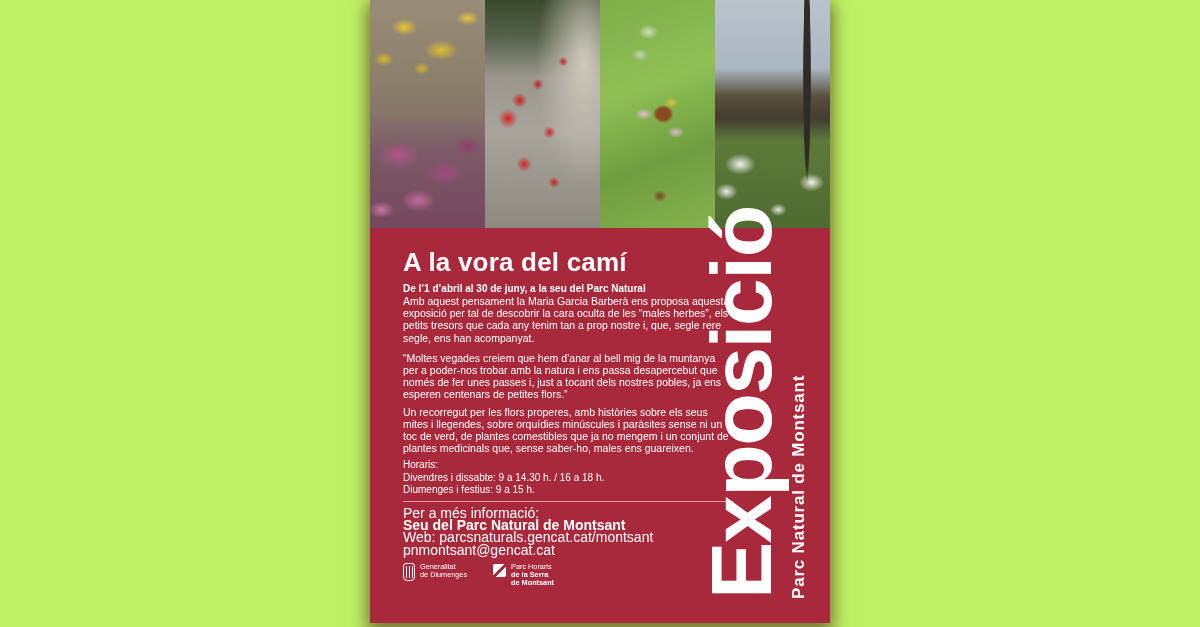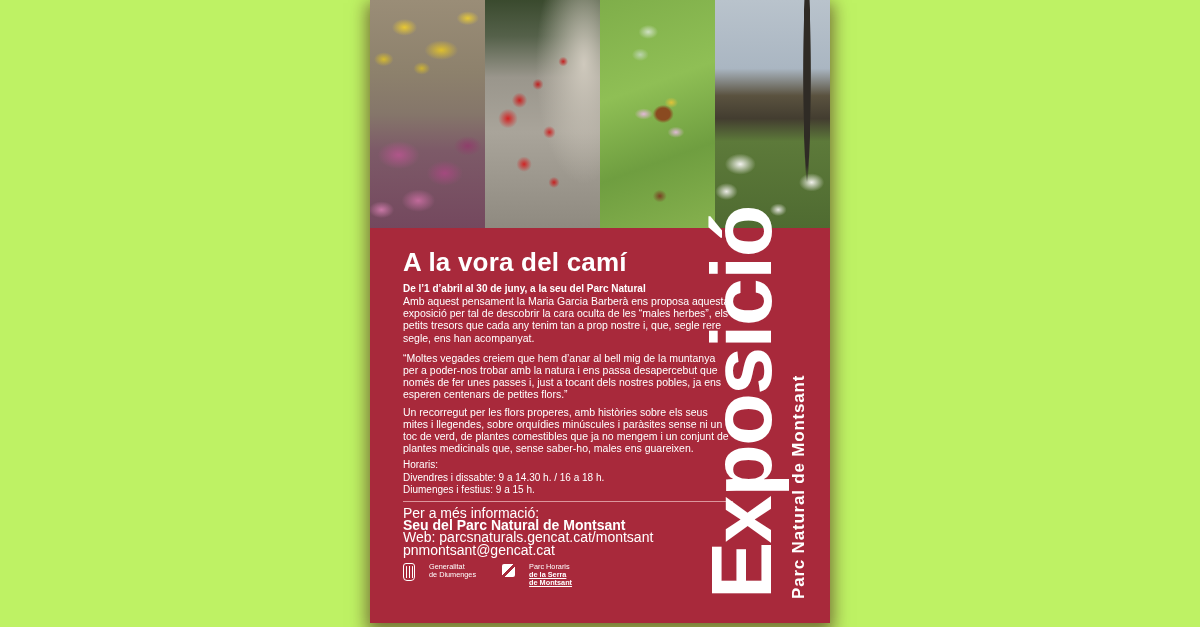--- a/index.html
+++ b/index.html
@@ -68,34 +68,34 @@
   .subtitle{font-size:10px;line-height:12px;font-weight:bold;margin-top:7px;}
   .para{font-size:10.5px;line-height:12.2px;margin:0 0 5px 0;}
   .para.first{margin-top:8px;}
   .schedule{font-size:10px;line-height:12.2px;margin-top:2px;}
   .divider{border:none;border-top:1px solid rgba(255,224,224,0.6);margin:5px 0 5px 0;width:100%;}
   .contact{font-size:14px;line-height:12.2px;}
   .contact .bold{font-weight:bold;}
 
   
   .logos{display:flex;align-items:flex-start;gap:26px;margin-top:7px;height:21px;}
-  .logo{display:flex;gap:14px;align-items:flex-start;justify-content:center;}
+  .logo{display:flex;gap:5px;align-items:flex-start;justify-content:center;}
   .gencat-shield{
     width:12px;height:18px;border:1.3px solid #fff;border-radius:3px 3px 4px 4px;
     background:repeating-linear-gradient(90deg, transparent 0 1.5px, #fff 1.5px 3px);
     background-clip:content-box;padding:1.5px;box-sizing:border-box;
   }
   .parc-pictogram{
     width:13px;height:13px;border-radius:2px;margin-top:1px;
     background:
       linear-gradient(135deg, transparent 46%, #A8293B 46% 58%, transparent 58%),
       linear-gradient(180deg, #fff 0 100%);
   }
   .logo-text{font-size:7.3px;line-height:8.2px;color:#fff;}
-  .logo-text .b{font-weight:bold;text-decoration:underline;}
+  .logo-text .b{font-weight:bold;}
 
   
   .v-title{
     position:absolute;left:327px;top:599px;
     transform:rotate(-90deg);transform-origin:0 0;
     white-space:nowrap;color:#fff;font-weight:bold;
     font-size:86px;line-height:88px;letter-spacing:-1.5px;
   }
   .v-subtitle{
     position:absolute;left:419px;top:599px;

